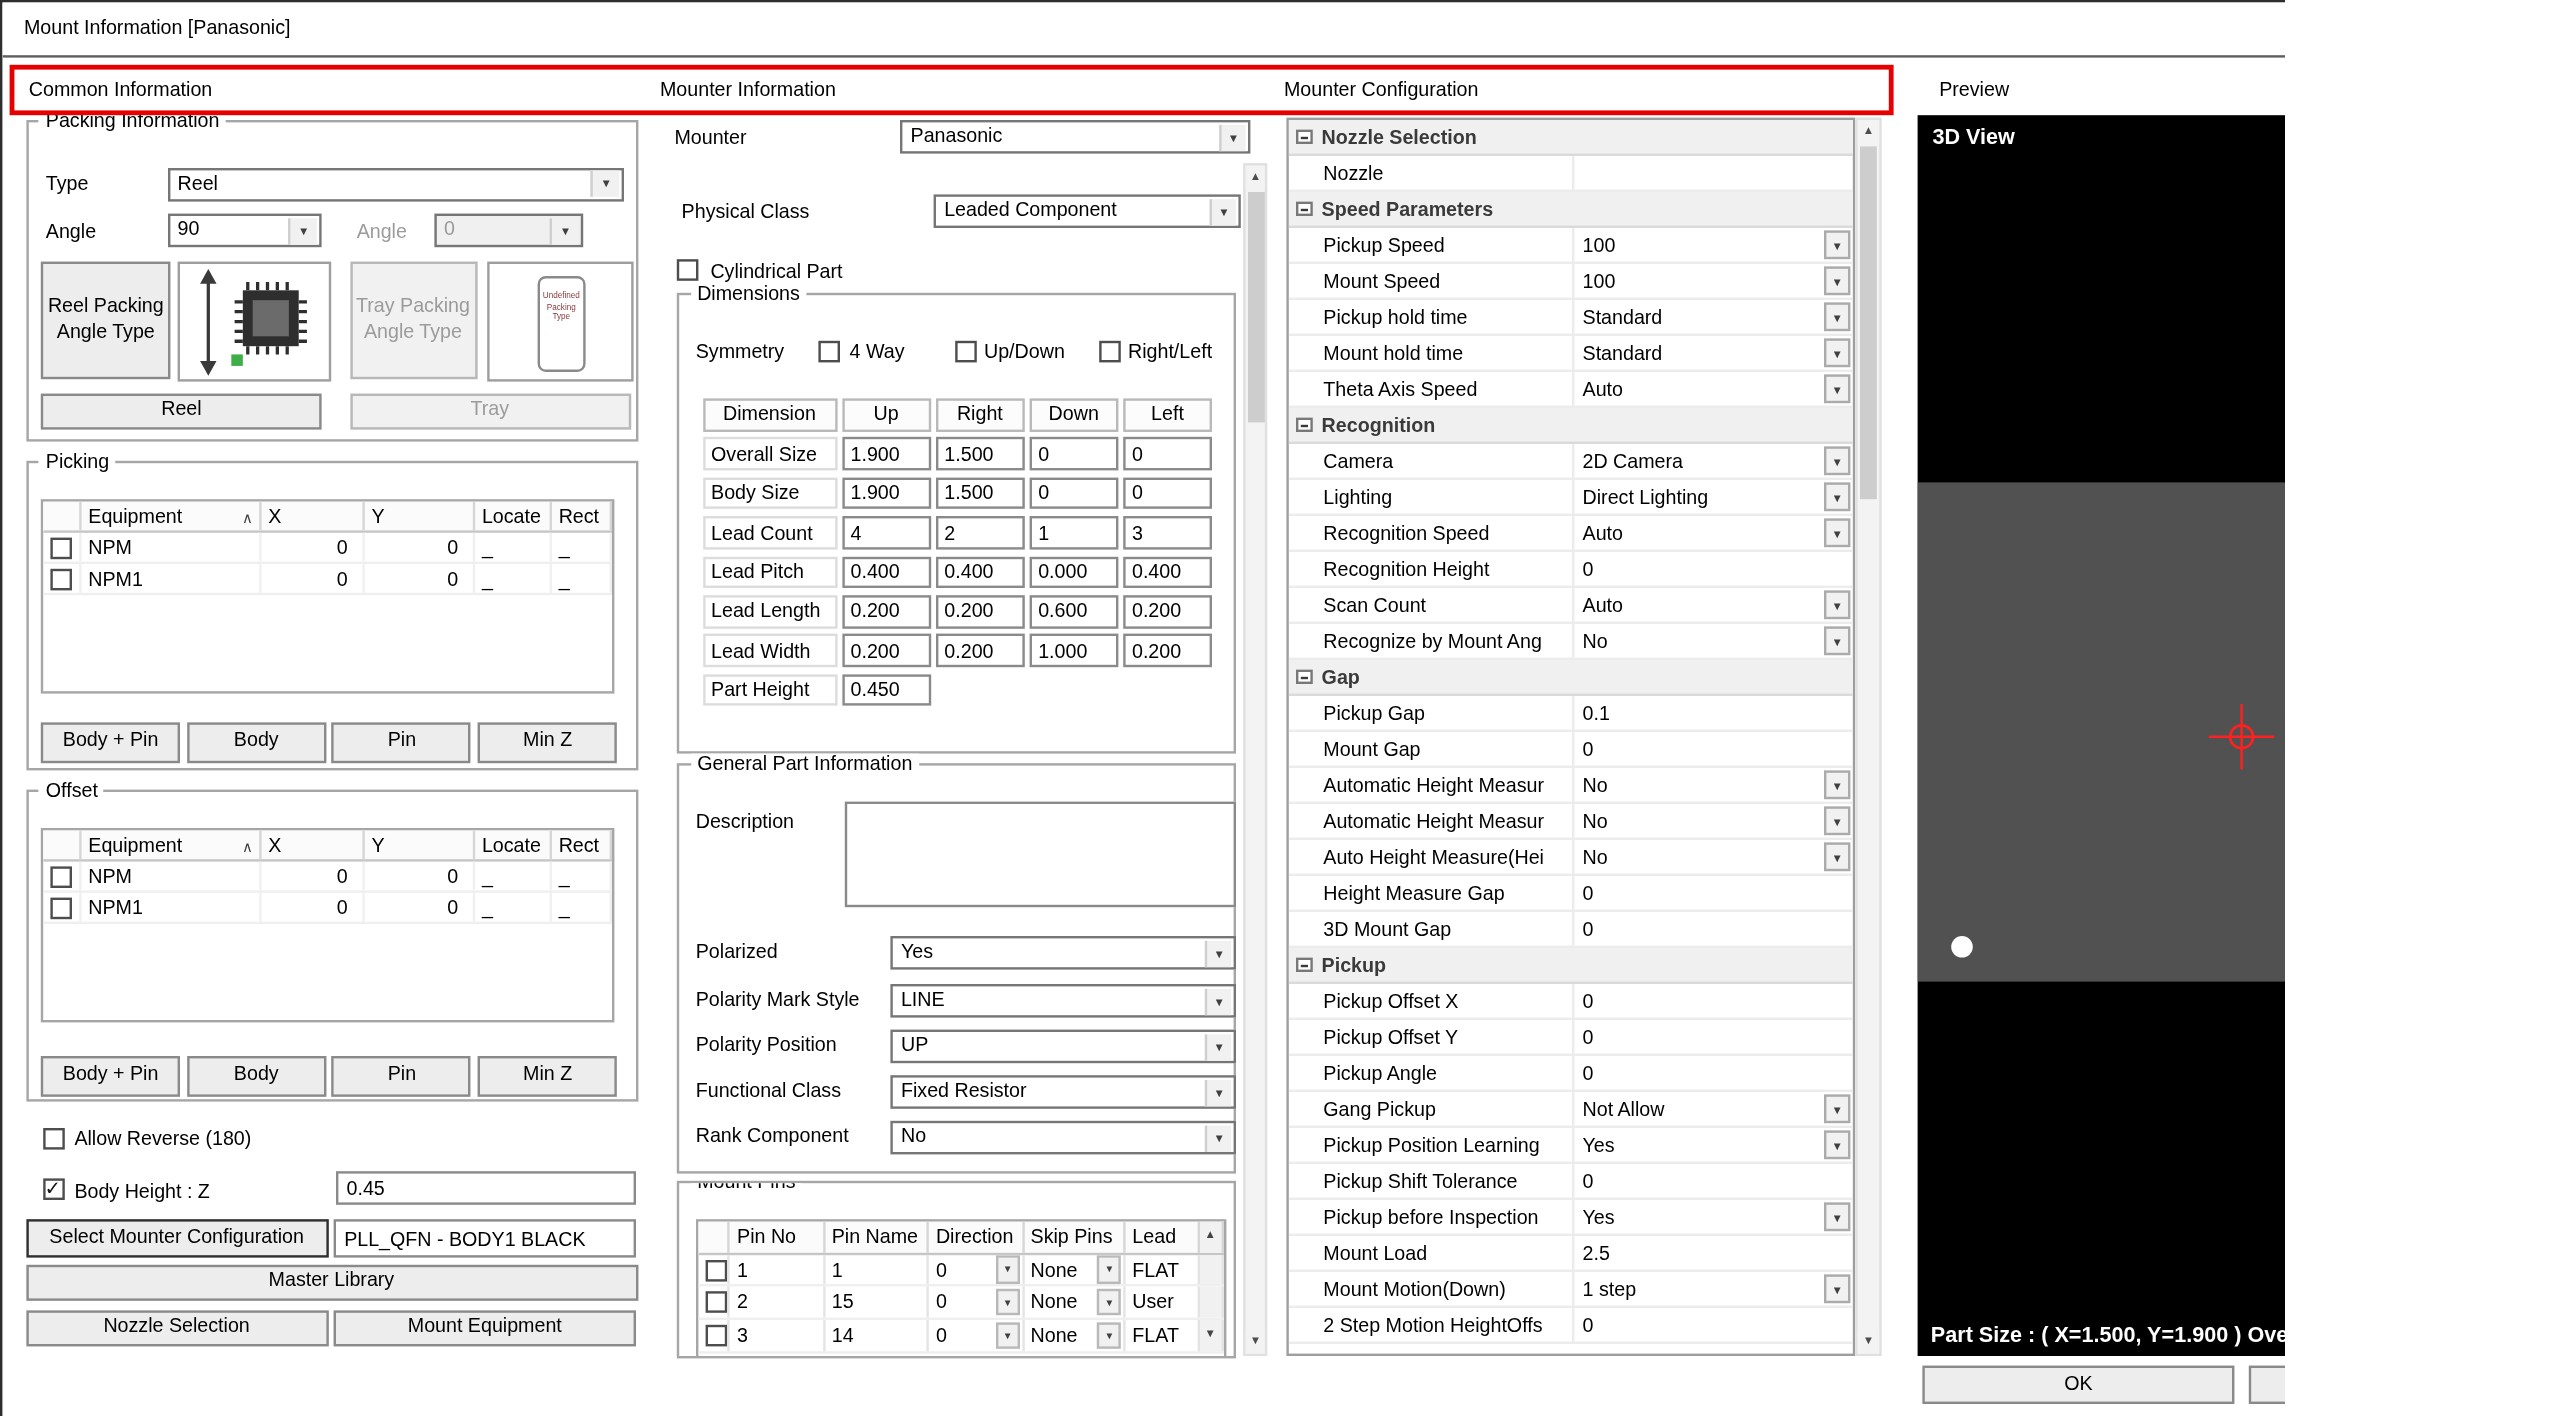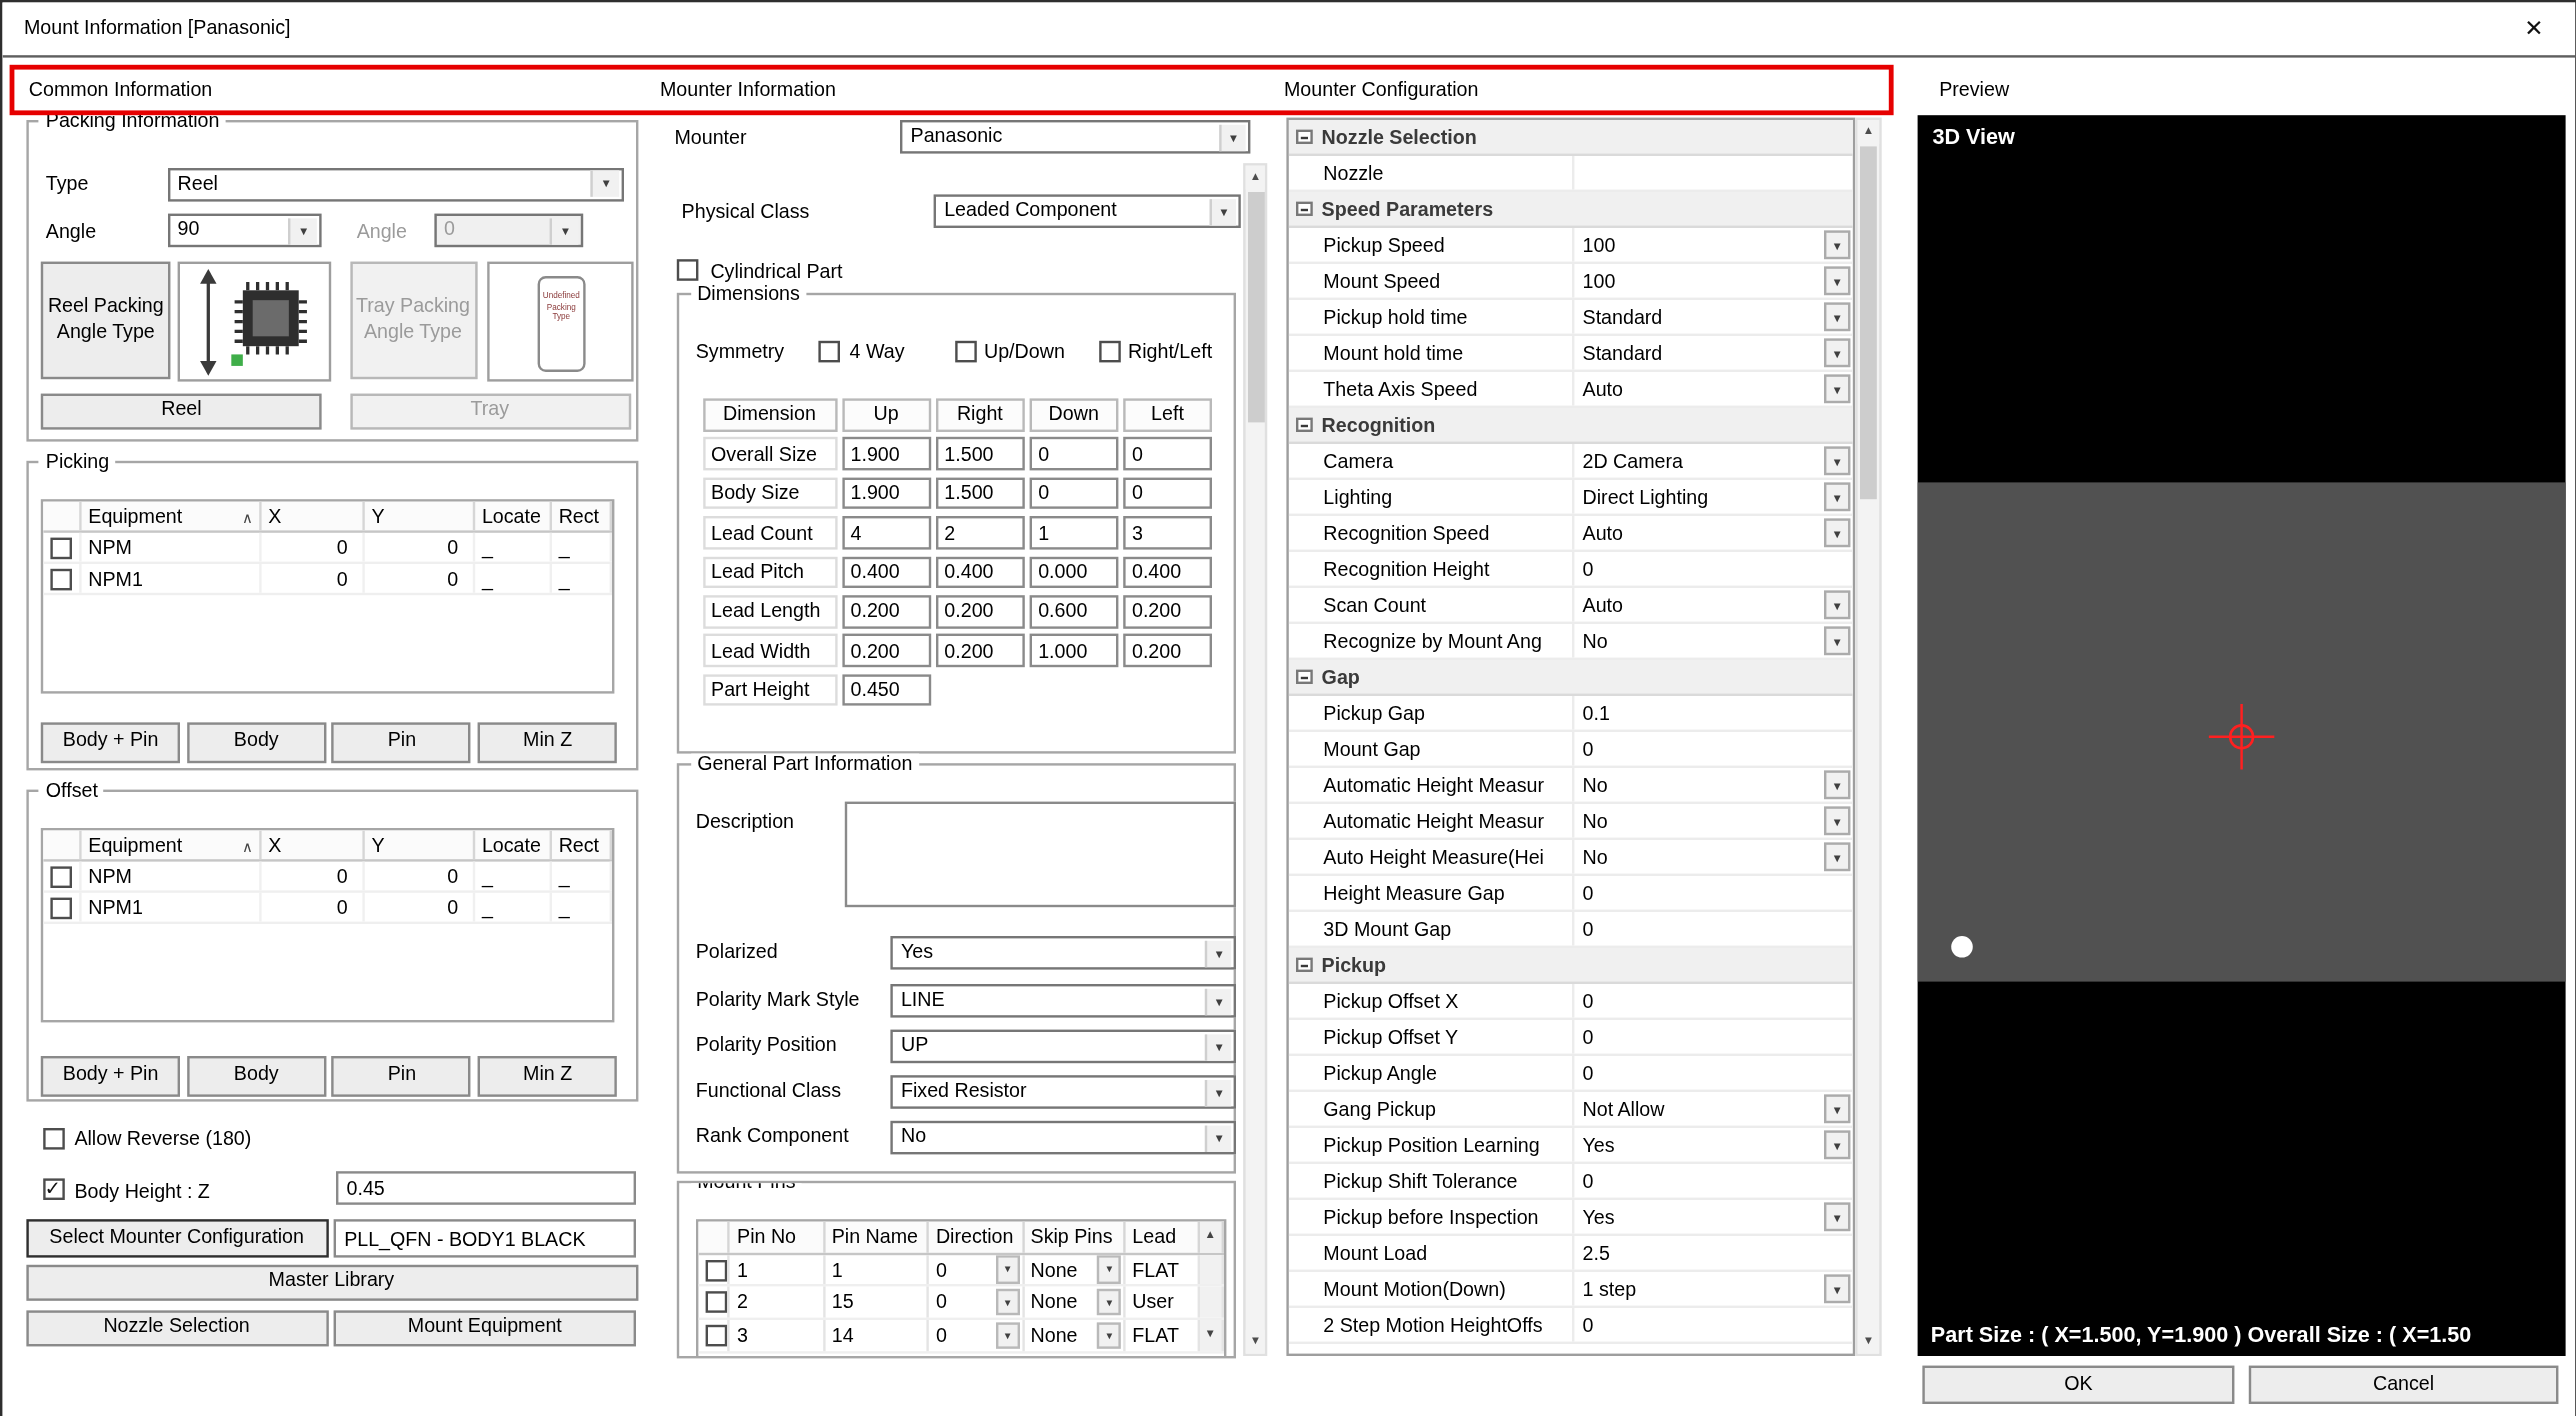--- a/index.html
+++ b/index.html
@@ -1,17 +1,17 @@
 <!DOCTYPE html>
 <html style="font-size:11px"><head>
 <meta charset="utf-8">
 <style>
 *{margin:0;padding:0;box-sizing:border-box}
 html,body{width:2576px;height:1417px;background:#fff}
-#viewport{position:relative;width:2576px;height:1417px;overflow:hidden;background:#22c55e}
+#viewport{position:relative;width:2285px;height:1417px;overflow:hidden;background:#22c55e}
 #scaler{position:absolute;left:0;top:0;width:1074px;height:591px;transform:scale(2.4);transform-origin:0 0;
   font-family:"Liberation Sans",sans-serif;font-size:8.2px;color:#000}
 .dialog{position:absolute;inset:0;background:#fff;border:0.7px solid #2e2e2e;overflow:hidden}
 .abs{position:absolute}
 .titlebar{position:absolute;left:0;top:0;right:0;height:22.6px;background:#fff;border-bottom:0.7px solid #5f5f5f}
 .title-text{position:absolute;left:9px;top:6.2px;white-space:nowrap}
 .close-btn{position:absolute;right:8.2px;top:4.8px;width:18px;height:13.7px;text-align:center;font-size:9.6px;color:#111}
 .red-box{position:absolute;left:2.7px;top:26px;width:785px;height:20.6px;border:2.1px solid #e60000;z-index:60;pointer-events:none}
 .sec-label{position:absolute;top:32px;white-space:nowrap}
 .gb{position:absolute;border:0.7px solid #a6a6a6;background:#fff}

